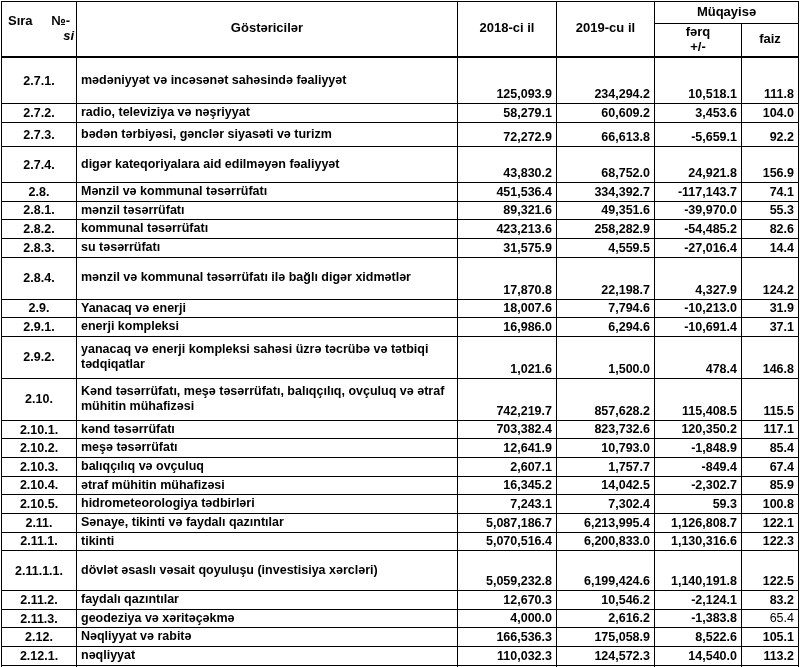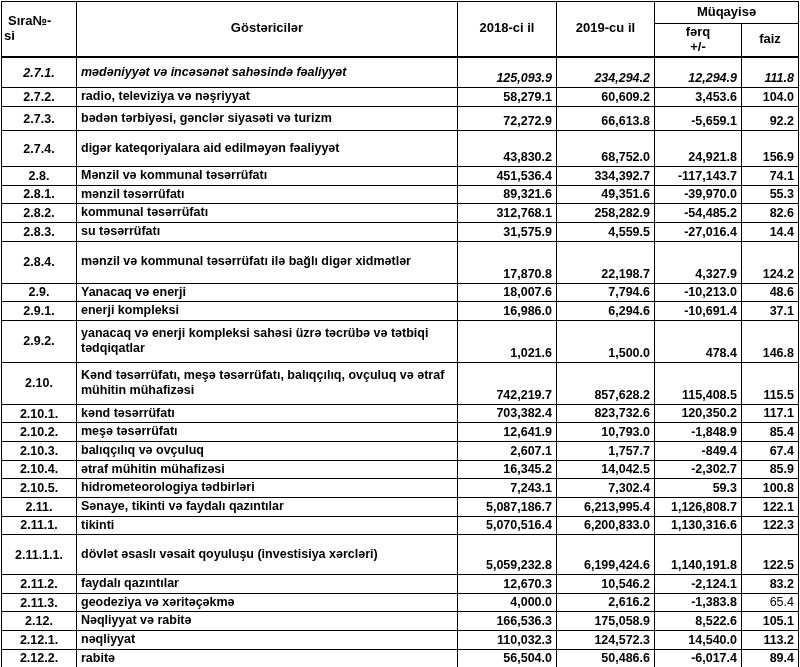--- a/index.html
+++ b/index.html
@@ -34,23 +34,24 @@
     text-align: center;
     vertical-align: middle;
     padding: 1px 2px;
     line-height: 1.15;
   }
   .stat-table thead tr.head-top { height: 22px; }
   .stat-table thead tr.head-bottom { height: 30px; }
   .stat-table thead { border-bottom: 2px solid #000; }
   th.sira-head .l1 {
     display: flex;
+    justify-content: space-between;
     padding: 0 4px;
   }
-  th.sira-head .l2 { text-align: left; }
+  th.sira-head .l2 { text-align: right; font-style: italic; }
   td.c-sira {
     font-size: 12.5px;
     text-align: center;
     vertical-align: middle;
     padding: 1px 2px;
     white-space: nowrap;
   }
   td.c-label {
     font-size: 12.5px;
     text-align: left;
@@ -97,26 +98,26 @@
       </tr>
       <tr class="head-bottom">
         <th>
           <div>fərq</div>
           <div>+/-</div>
         </th>
         <th>faiz</th>
       </tr>
     </thead>
     <tbody>
-        <tr style="height: 31px; font-style: italic;">
+        <tr style="height: 47px;">
     <td class="c-sira">2.7.1.</td>
     <td class="c-label">mədəniyyət və incəsənət sahəsində fəaliyyət</td>
     <td class="c-num">125,093.9</td>
     <td class="c-num">234,294.2</td>
-    <td class="c-num">12,294.9</td>
+    <td class="c-num">10,518.1</td>
     <td class="c-num">111.8</td>
   </tr>
         <tr>
     <td class="c-sira">2.7.2.</td>
     <td class="c-label">radio, televiziya və nəşriyyat</td>
     <td class="c-num">58,279.1</td>
     <td class="c-num">60,609.2</td>
     <td class="c-num">3,453.6</td>
     <td class="c-num">104.0</td>
   </tr>
@@ -148,21 +149,21 @@
     <td class="c-sira">2.8.1.</td>
     <td class="c-label">mənzil təsərrüfatı</td>
     <td class="c-num">89,321.6</td>
     <td class="c-num">49,351.6</td>
     <td class="c-num">-39,970.0</td>
     <td class="c-num">55.3</td>
   </tr>
         <tr>
     <td class="c-sira">2.8.2.</td>
     <td class="c-label">kommunal təsərrüfatı</td>
-    <td class="c-num">312,768.1</td>
+    <td class="c-num">423,213.6</td>
     <td class="c-num">258,282.9</td>
     <td class="c-num">-54,485.2</td>
     <td class="c-num">82.6</td>
   </tr>
         <tr>
     <td class="c-sira">2.8.3.</td>
     <td class="c-label">su təsərrüfatı</td>
     <td class="c-num">31,575.9</td>
     <td class="c-num">4,559.5</td>
     <td class="c-num">-27,016.4</td>
@@ -175,21 +176,21 @@
     <td class="c-num">22,198.7</td>
     <td class="c-num">4,327.9</td>
     <td class="c-num">124.2</td>
   </tr>
         <tr>
     <td class="c-sira">2.9.</td>
     <td class="c-label">Yanacaq və enerji</td>
     <td class="c-num">18,007.6</td>
     <td class="c-num">7,794.6</td>
     <td class="c-num">-10,213.0</td>
-    <td class="c-num">48.6</td>
+    <td class="c-num">31.9</td>
   </tr>
         <tr>
     <td class="c-sira">2.9.1.</td>
     <td class="c-label">enerji kompleksi</td>
     <td class="c-num">16,986.0</td>
     <td class="c-num">6,294.6</td>
     <td class="c-num">-10,691.4</td>
     <td class="c-num">37.1</td>
   </tr>
         <tr style="height: 42px; margin-top: 32px;">

